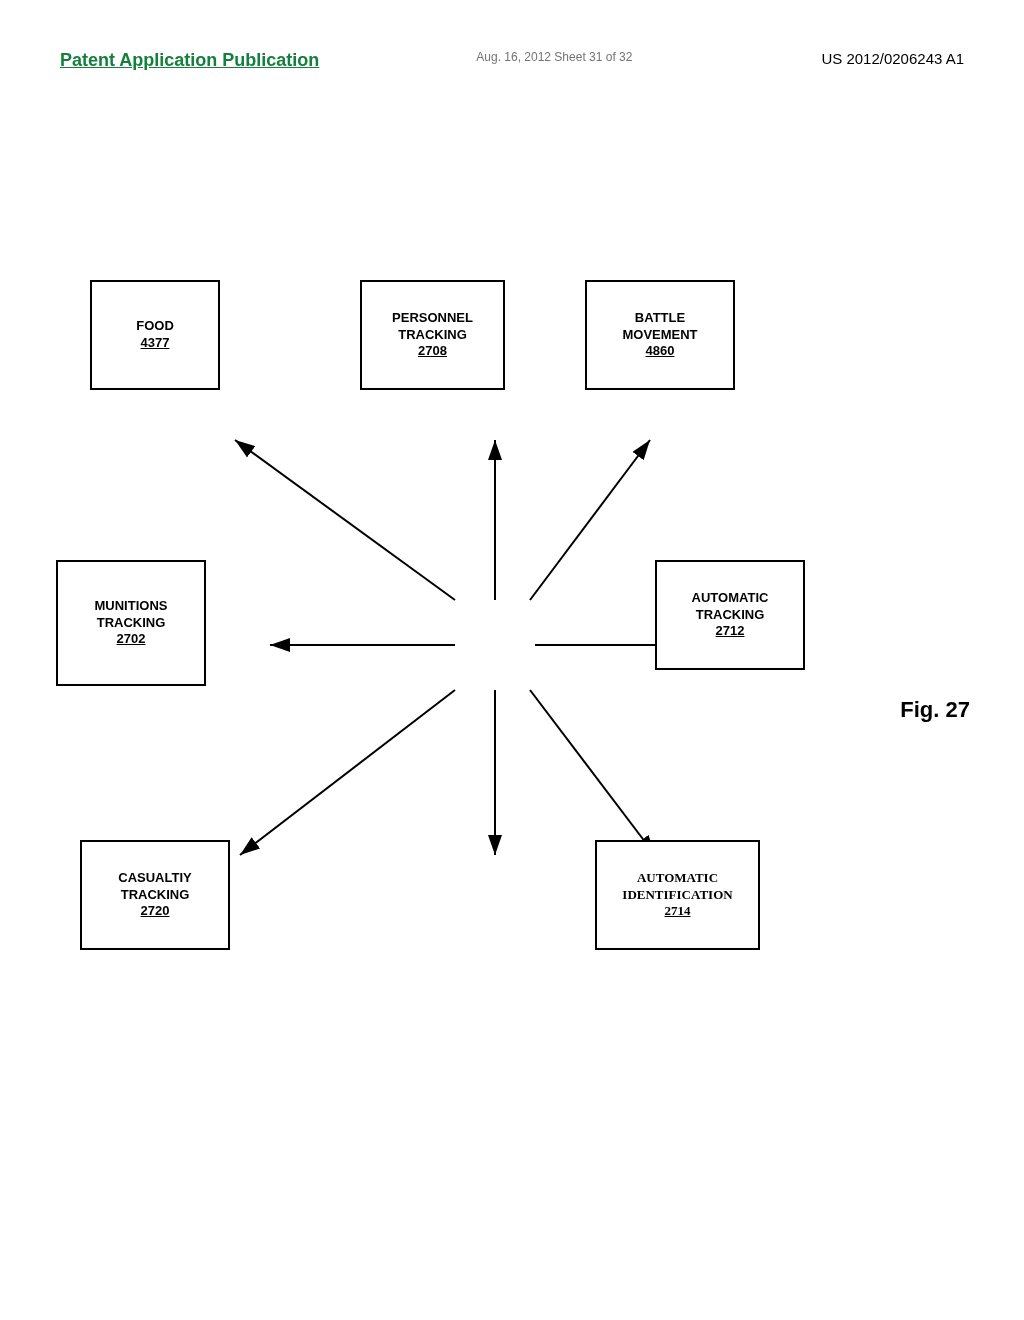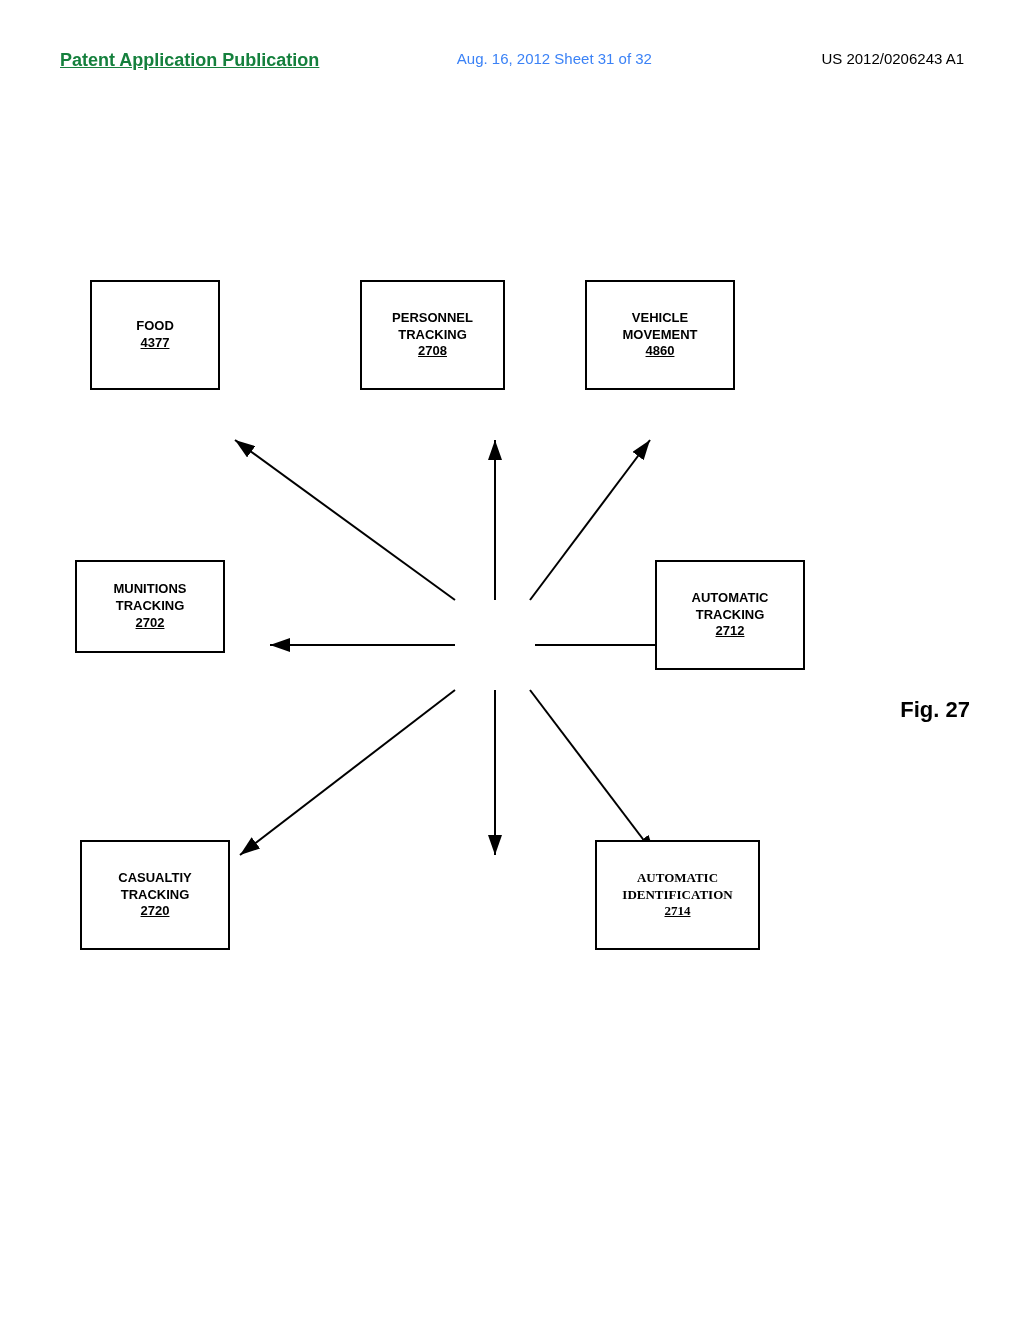--- a/index.html
+++ b/index.html
@@ -24,22 +24,22 @@
     }
 
     .header-left {
       font-size: 18px;
       font-weight: bold;
       text-decoration: underline;
       color: #15803d;
     }
 
     .header-center {
-      font-size: 15px;
-      color: #3b82f6;
+      font-size: 12px;
+      color: #737373;
       text-align: left;
     }
 
     .header-right {
       font-size: 15px;
       color: #000;
       margin-left: 32px;
     }
 
     .diagram-area {
@@ -138,27 +138,27 @@
   <div class="box" style="left: 320px; top: 140px; width: 145px; height: 110px;">
     <div>
       <div>PERSONNEL</div>
       <div>TRACKING</div>
       <span>2708</span>
     </div>
   </div>
 
   <div class="box" style="left: 545px; top: 140px; width: 150px; height: 110px;">
     <div>
-      <div>VEHICLE</div>
+      <div>BATTLE</div>
       <div>MOVEMENT</div>
       <span>4860</span>
     </div>
   </div>
 
-  <div class="box" style="left: 35px; top: 420px; width: 150px; height: 93px;">
+  <div class="box" style="left: 16px; top: 420px; width: 150px; height: 126px;">
     <div>
       <div>MUNITIONS</div>
       <div>TRACKING</div>
       <span>2702</span>
     </div>
   </div>
 
 
   <div class="box" style="left: 615px; top: 420px; width: 150px; height: 110px;">
     <div>

